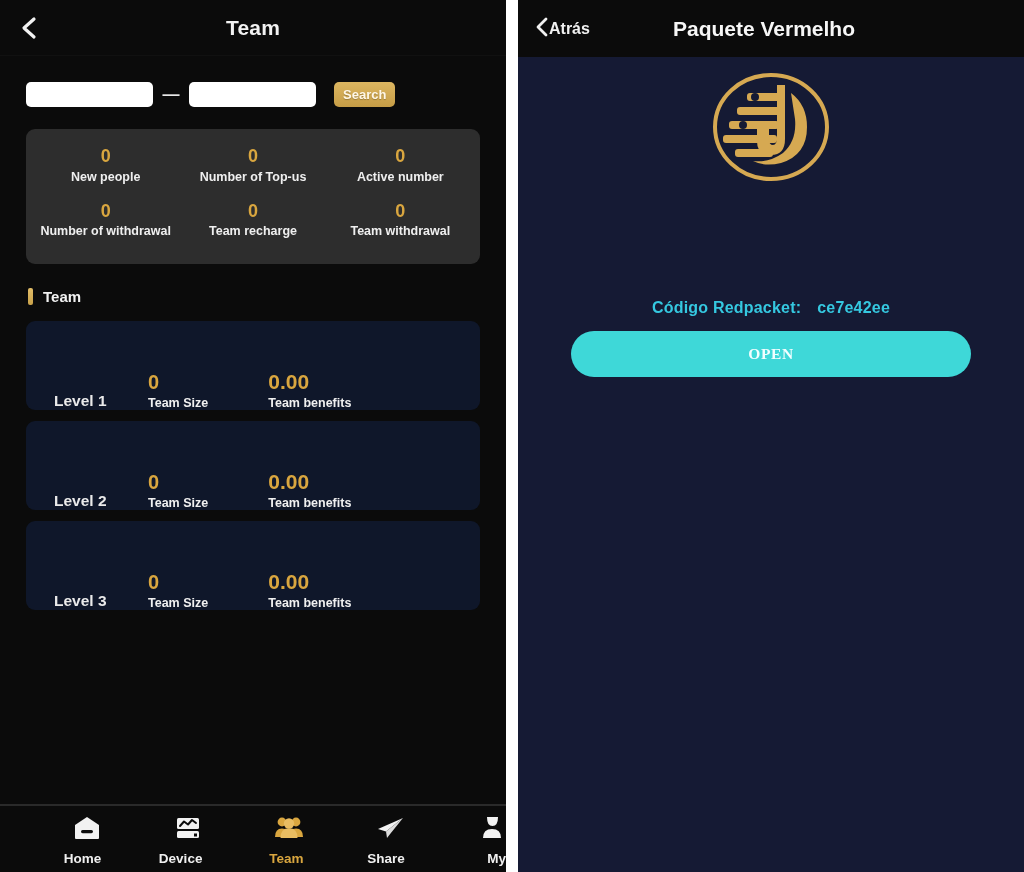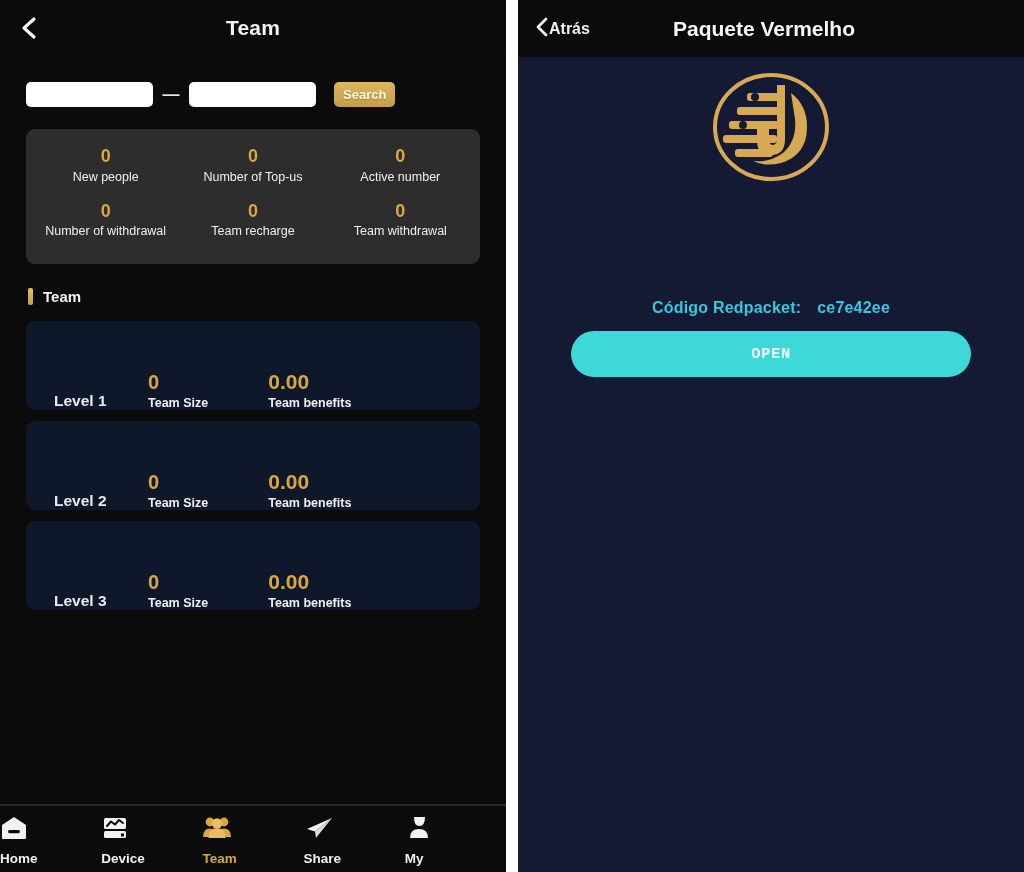--- a/index.html
+++ b/index.html
@@ -84,21 +84,21 @@
     display: grid;
     grid-template-columns: 1fr 1fr 1fr;
     row-gap: 16px;
   }
   .stat { text-align: center; }
   .stat-val {
     color: #d9a63f; font-size: 18px; font-weight: bold;
     line-height: 1.25;
   }
   .stat-lbl {
-    color: #efefef; font-size: 12.5px; font-weight: normal;
+    color: #efefef; font-size: 12.5px; font-weight: bold;
     margin-top: 2px; white-space: nowrap;
   }
 
   
   .sec-head {
     display: flex; align-items: center;
     margin: 24px 0 0 28px;
     gap: 10px;
   }
   .sec-bar {
@@ -138,21 +138,21 @@
   
   .tabbar {
     position: absolute; left: 0; bottom: 0;
     width: 506px; height: 68px;
     background: #0b0b0b;
     border-top: 2px solid #2a2a2a;
     display: flex; align-items: center;
   }
   .tab {
     flex: 1;
-    display: flex; flex-direction: column; align-items: flex-start;
+    display: flex; flex-direction: column; align-items: flex-end;
     gap: 10px; cursor: pointer;
   }
   .tab-ico { height: 28px; display: flex; align-items: flex-end; justify-content: center; }
   .tab-lbl { font-size: 13.5px; font-weight: bold; color: #f0f0f0; }
   .tab.active .tab-lbl { color: #d9a63f; }
 
   
   .phone-right {
     position: relative;
     width: 506px; height: 872px;
@@ -194,21 +194,21 @@
   .open-btn {
     display: block;
     width: 400px; height: 46px;
     margin: 14px auto 0 auto;
     background: #3ed8d8;
     color: #f2feff;
     border: none; border-radius: 24px;
     font-size: 15.5px; font-weight: bold;
     letter-spacing: .6px;
     cursor: pointer;
-    font-family: Liberation Mono, monospace;
+    font-family: Liberation Serif, serif;
   }
 </style>
 </head>
 <body>
 
 <div class="screens">
 
   <div class="phone-left">
 
     <div class="hdr-left">

